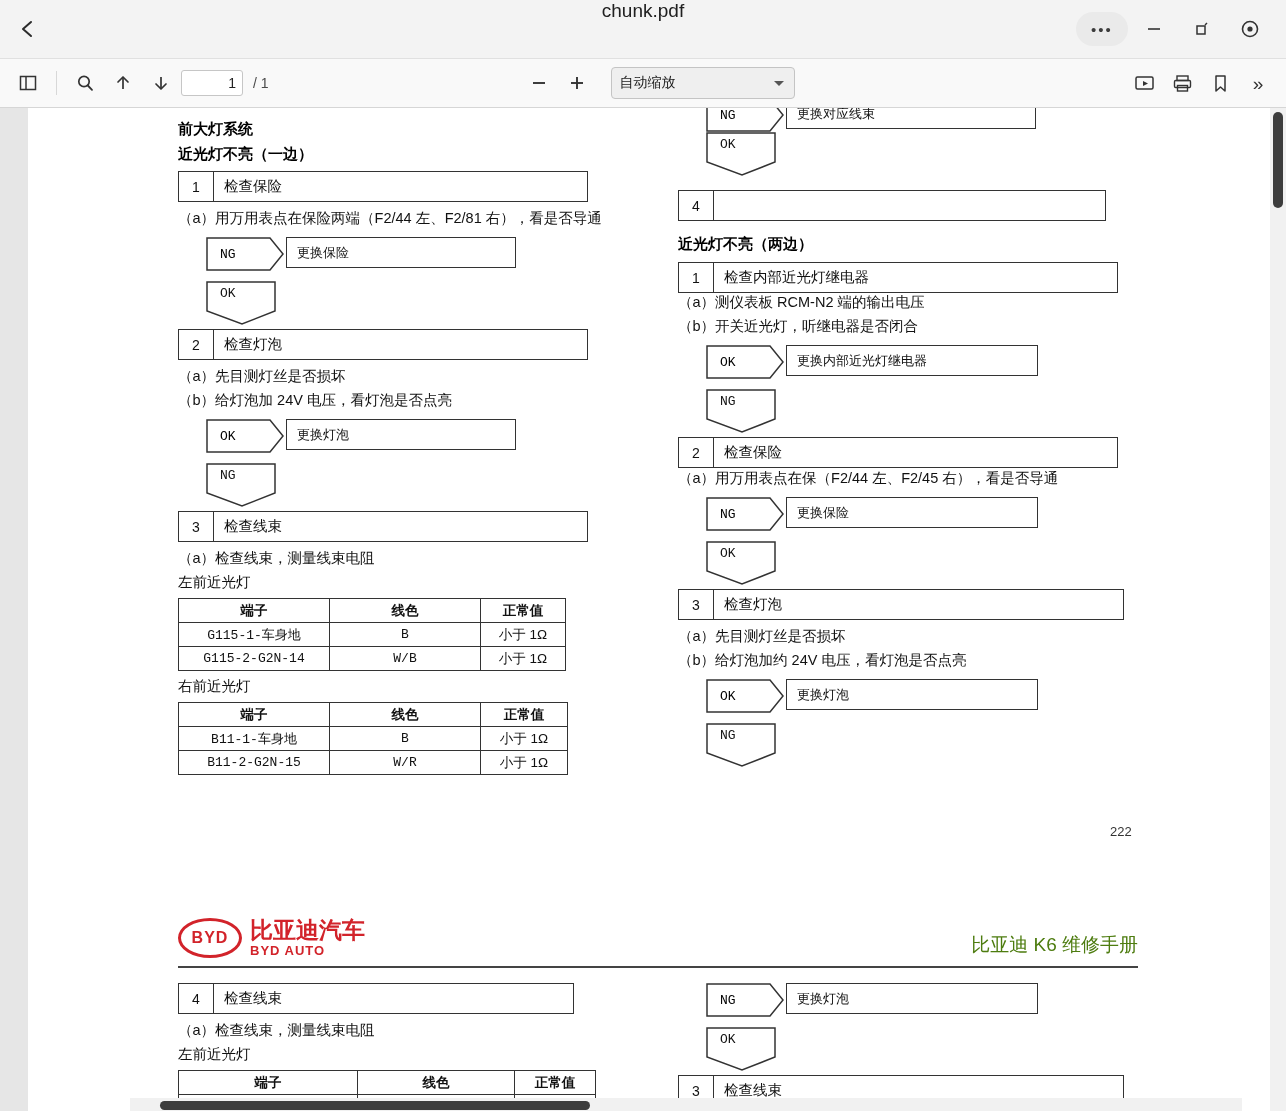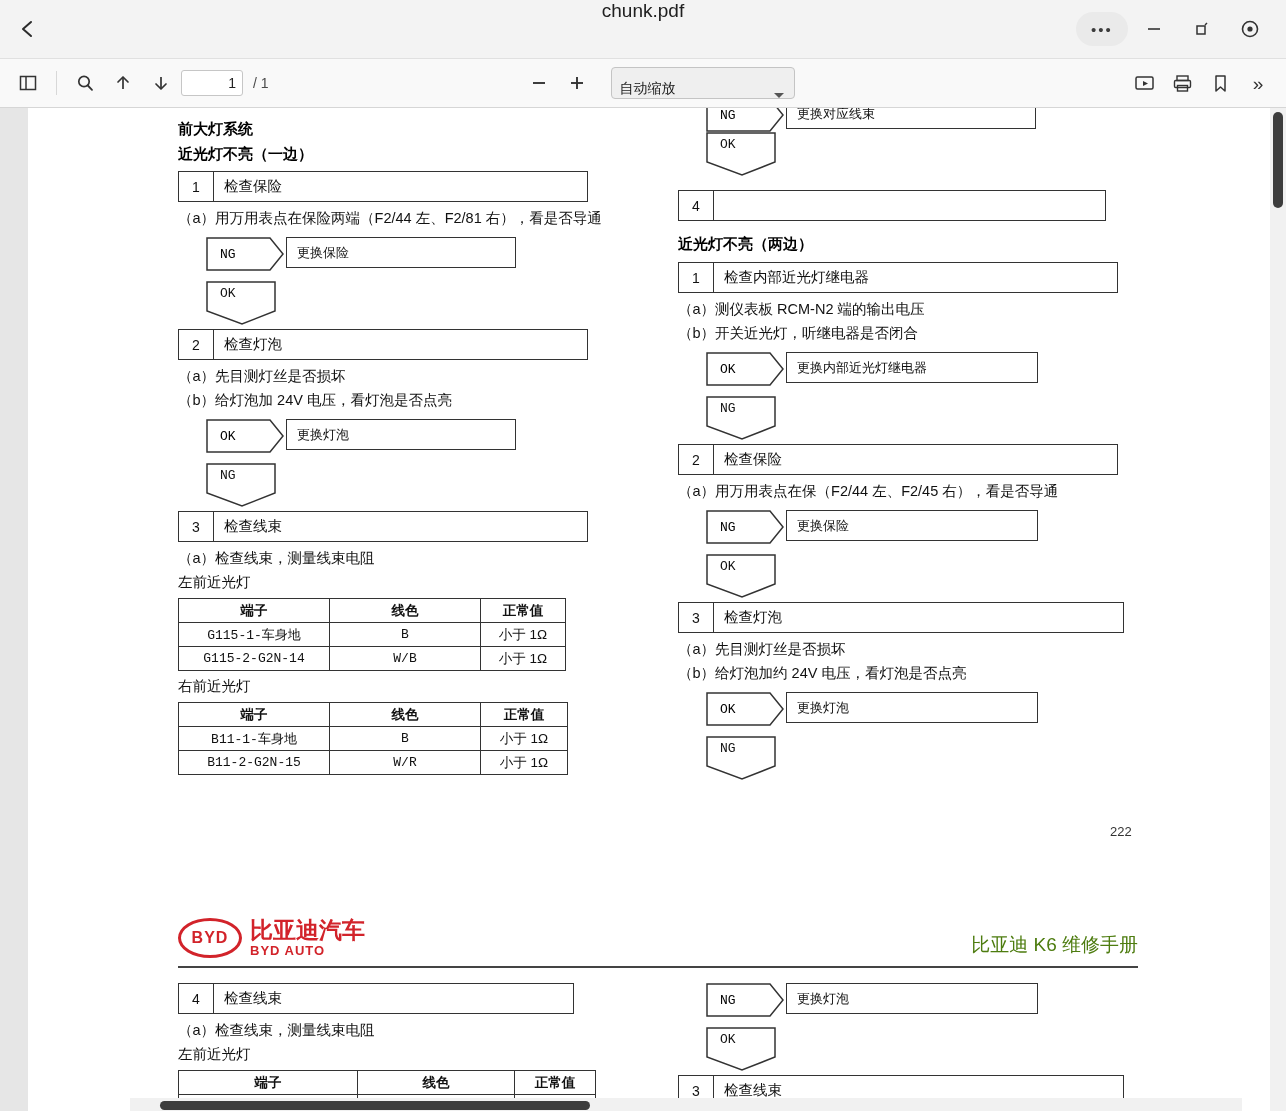--- a/index.html
+++ b/index.html
@@ -102,21 +102,21 @@
     width: 166px; height: 30px;
     border: 1px solid #c4c4c4;
     border-radius: 4px;
     background: #efefef;
     font-size: 14px;
     padding: 0 8px;
     color: #202020;
     font-family: "Liberation Sans", sans-serif;
     position: relative;
     display: flex;
-    align-items: flex-end;
+    align-items: center;
     cursor: pointer;
   }
   .zoomsel .caret {
     position: absolute;
     right: 10px;
     width: 0; height: 0;
     border-left: 5px solid transparent;
     border-right: 5px solid transparent;
     border-top: 5px solid #555;
   }
@@ -539,21 +539,21 @@
         <div class="stepbox" style="margin-top:10px; width:428px;">
           <div class="num">4</div>
         </div>
 
         <div class="heading" style="margin-top:14px;">近光灯不亮（两边）</div>
 
         <div class="stepbox" style="margin-top:8px; width:440px;">
           <div class="num">1</div>
           <div class="txt">检查内部近光灯继电器</div>
         </div>
-        <div class="note" style="margin-top:7px;">（a）测仪表板 RCM-N2 端的输出电压</div>
+        <div class="note" style="">（a）测仪表板 RCM-N2 端的输出电压</div>
         <div class="note" style="margin-top:5px;">（b）开关近光灯，听继电器是否闭合</div>
 
         <div style="position:relative; height:40px; margin-top:9px;">
           <div class="tag" style="position:absolute; left:28px; top:0;">
             <svg class="shape" viewBox="0 0 78 34">
               <polygon points="1,1 64,1 77,17 64,33 1,33" fill="#fff" stroke="#333" stroke-width="1.5"></polygon>
             </svg>
             <span>OK</span>
           </div>
           <div class="plainbox" style="position:absolute; left:108px; top:0; width:252px;">更换内部近光灯继电器</div>
@@ -565,21 +565,21 @@
               <polygon points="1,1 69,1 69,30 36,43 1,30" fill="#fff" stroke="#333" stroke-width="1.5"></polygon>
             </svg>
             <span>NG</span>
           </div>
         </div>
 
         <div class="stepbox" style="margin-top:0px; width:440px;">
           <div class="num">2</div>
           <div class="txt">检查保险</div>
         </div>
-        <div class="note" style="margin-top:7px;">（a）用万用表点在保（F2/44 左、F2/45 右），看是否导通</div>
+        <div class="note" style="margin-top:1px;">（a）用万用表点在保（F2/44 左、F2/45 右），看是否导通</div>
 
         <div style="position:relative; height:40px; margin-top:9px;">
           <div class="tag" style="position:absolute; left:28px; top:0;">
             <svg class="shape" viewBox="0 0 78 34">
               <polygon points="1,1 64,1 77,17 64,33 1,33" fill="#fff" stroke="#333" stroke-width="1.5"></polygon>
             </svg>
             <span>NG</span>
           </div>
           <div class="plainbox" style="position:absolute; left:108px; top:0; width:252px;">更换保险</div>
         </div>

